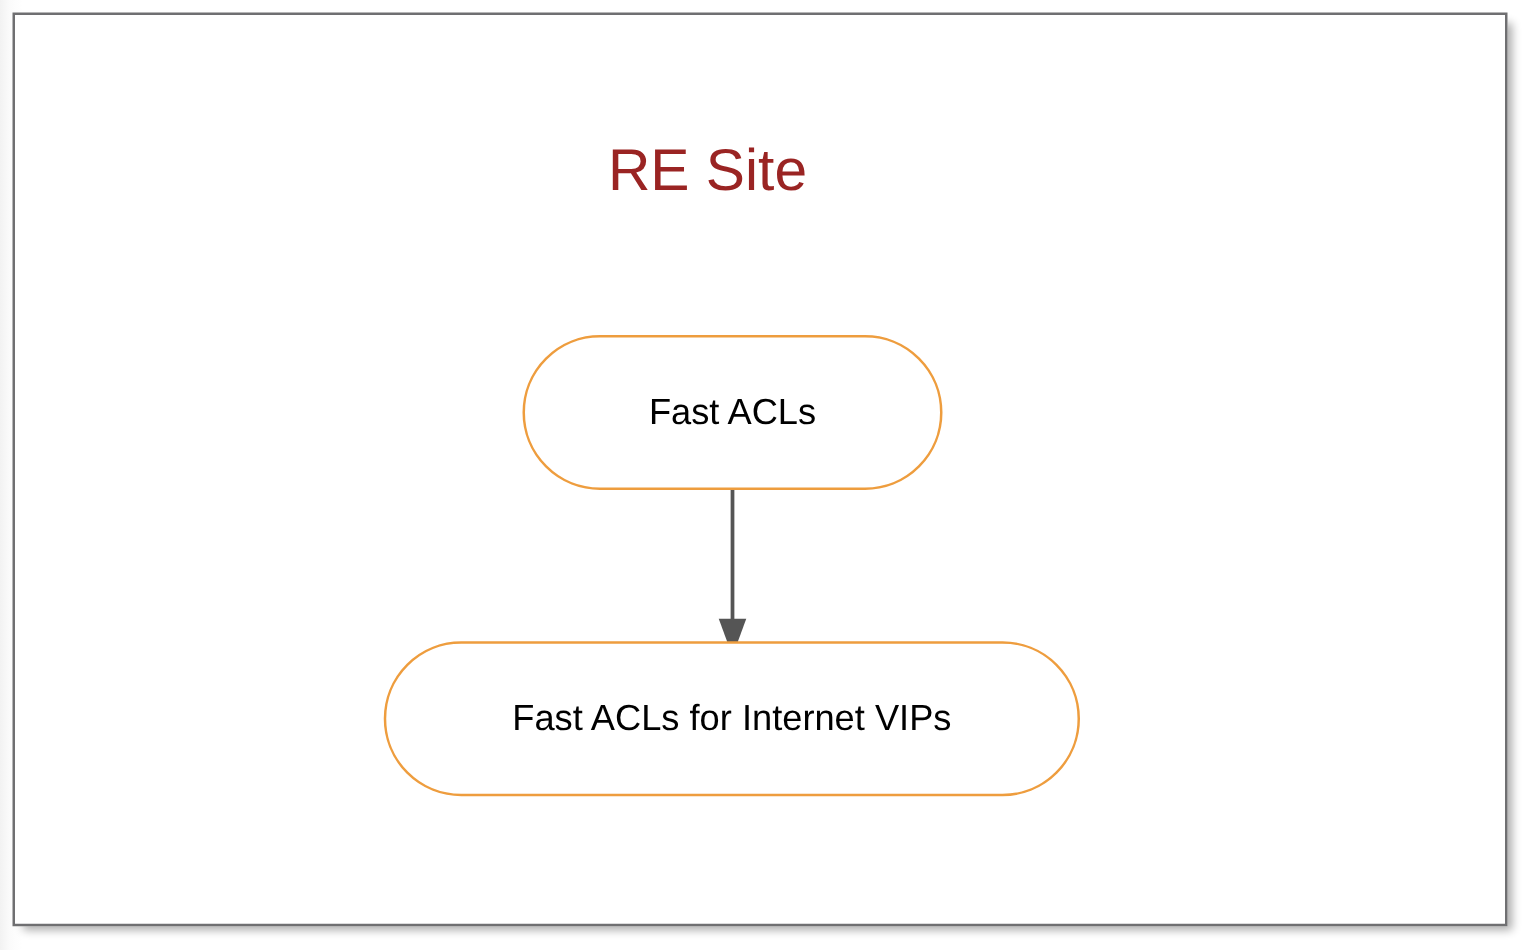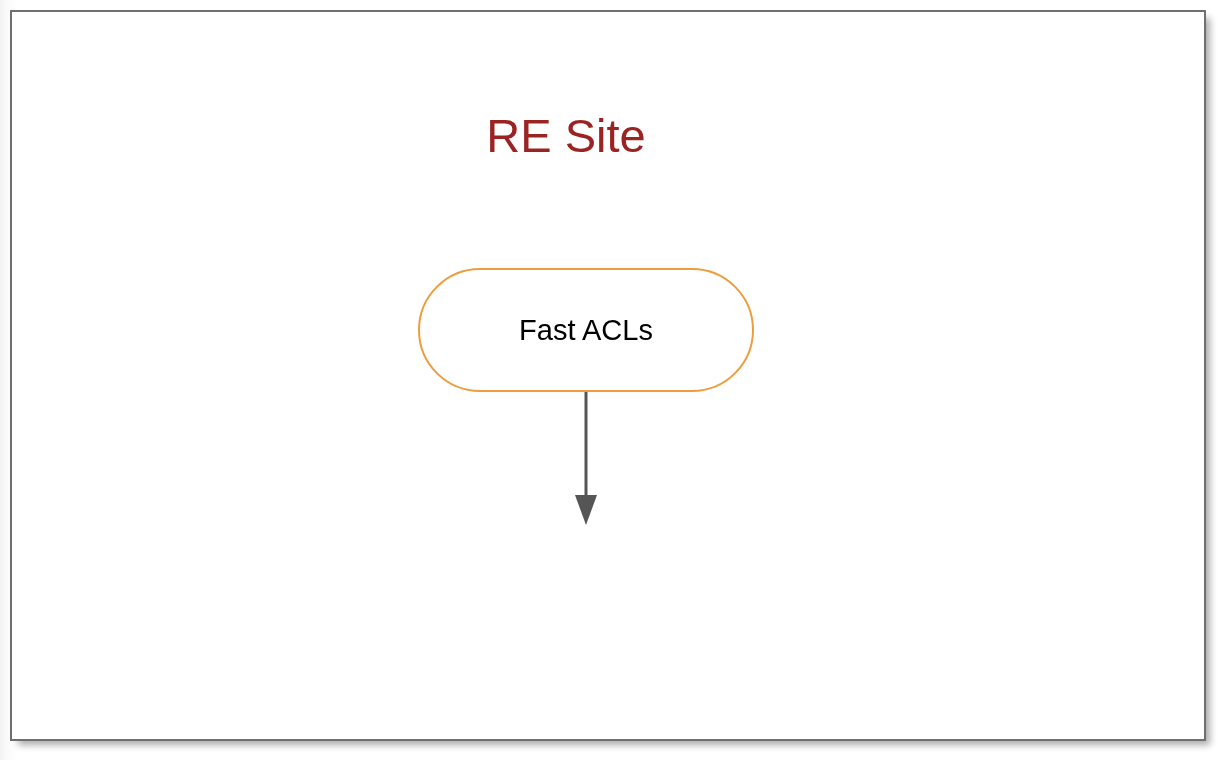--- a/index.html
+++ b/index.html
@@ -136,16 +136,19 @@
         <g>
           <line x1="574" y1="380" x2="574" y2="484" stroke="#555555" stroke-width="3"></line>
           <polygon points="563,483 585,483 574,513" fill="#555555"></polygon>
         </g>
       </svg>
 
       <div class="node" id="node-fast-acls">
         <span class="node-label">Fast ACLs</span>
       </div>
 
+      <div class="node" id="node-fast-acls-internet-vips">
+        <span class="node-label">Fast ACLs for Internet VIPs</span>
+      </div>
 
     </div>
   </div>
 </div>
 
 </body></html>

